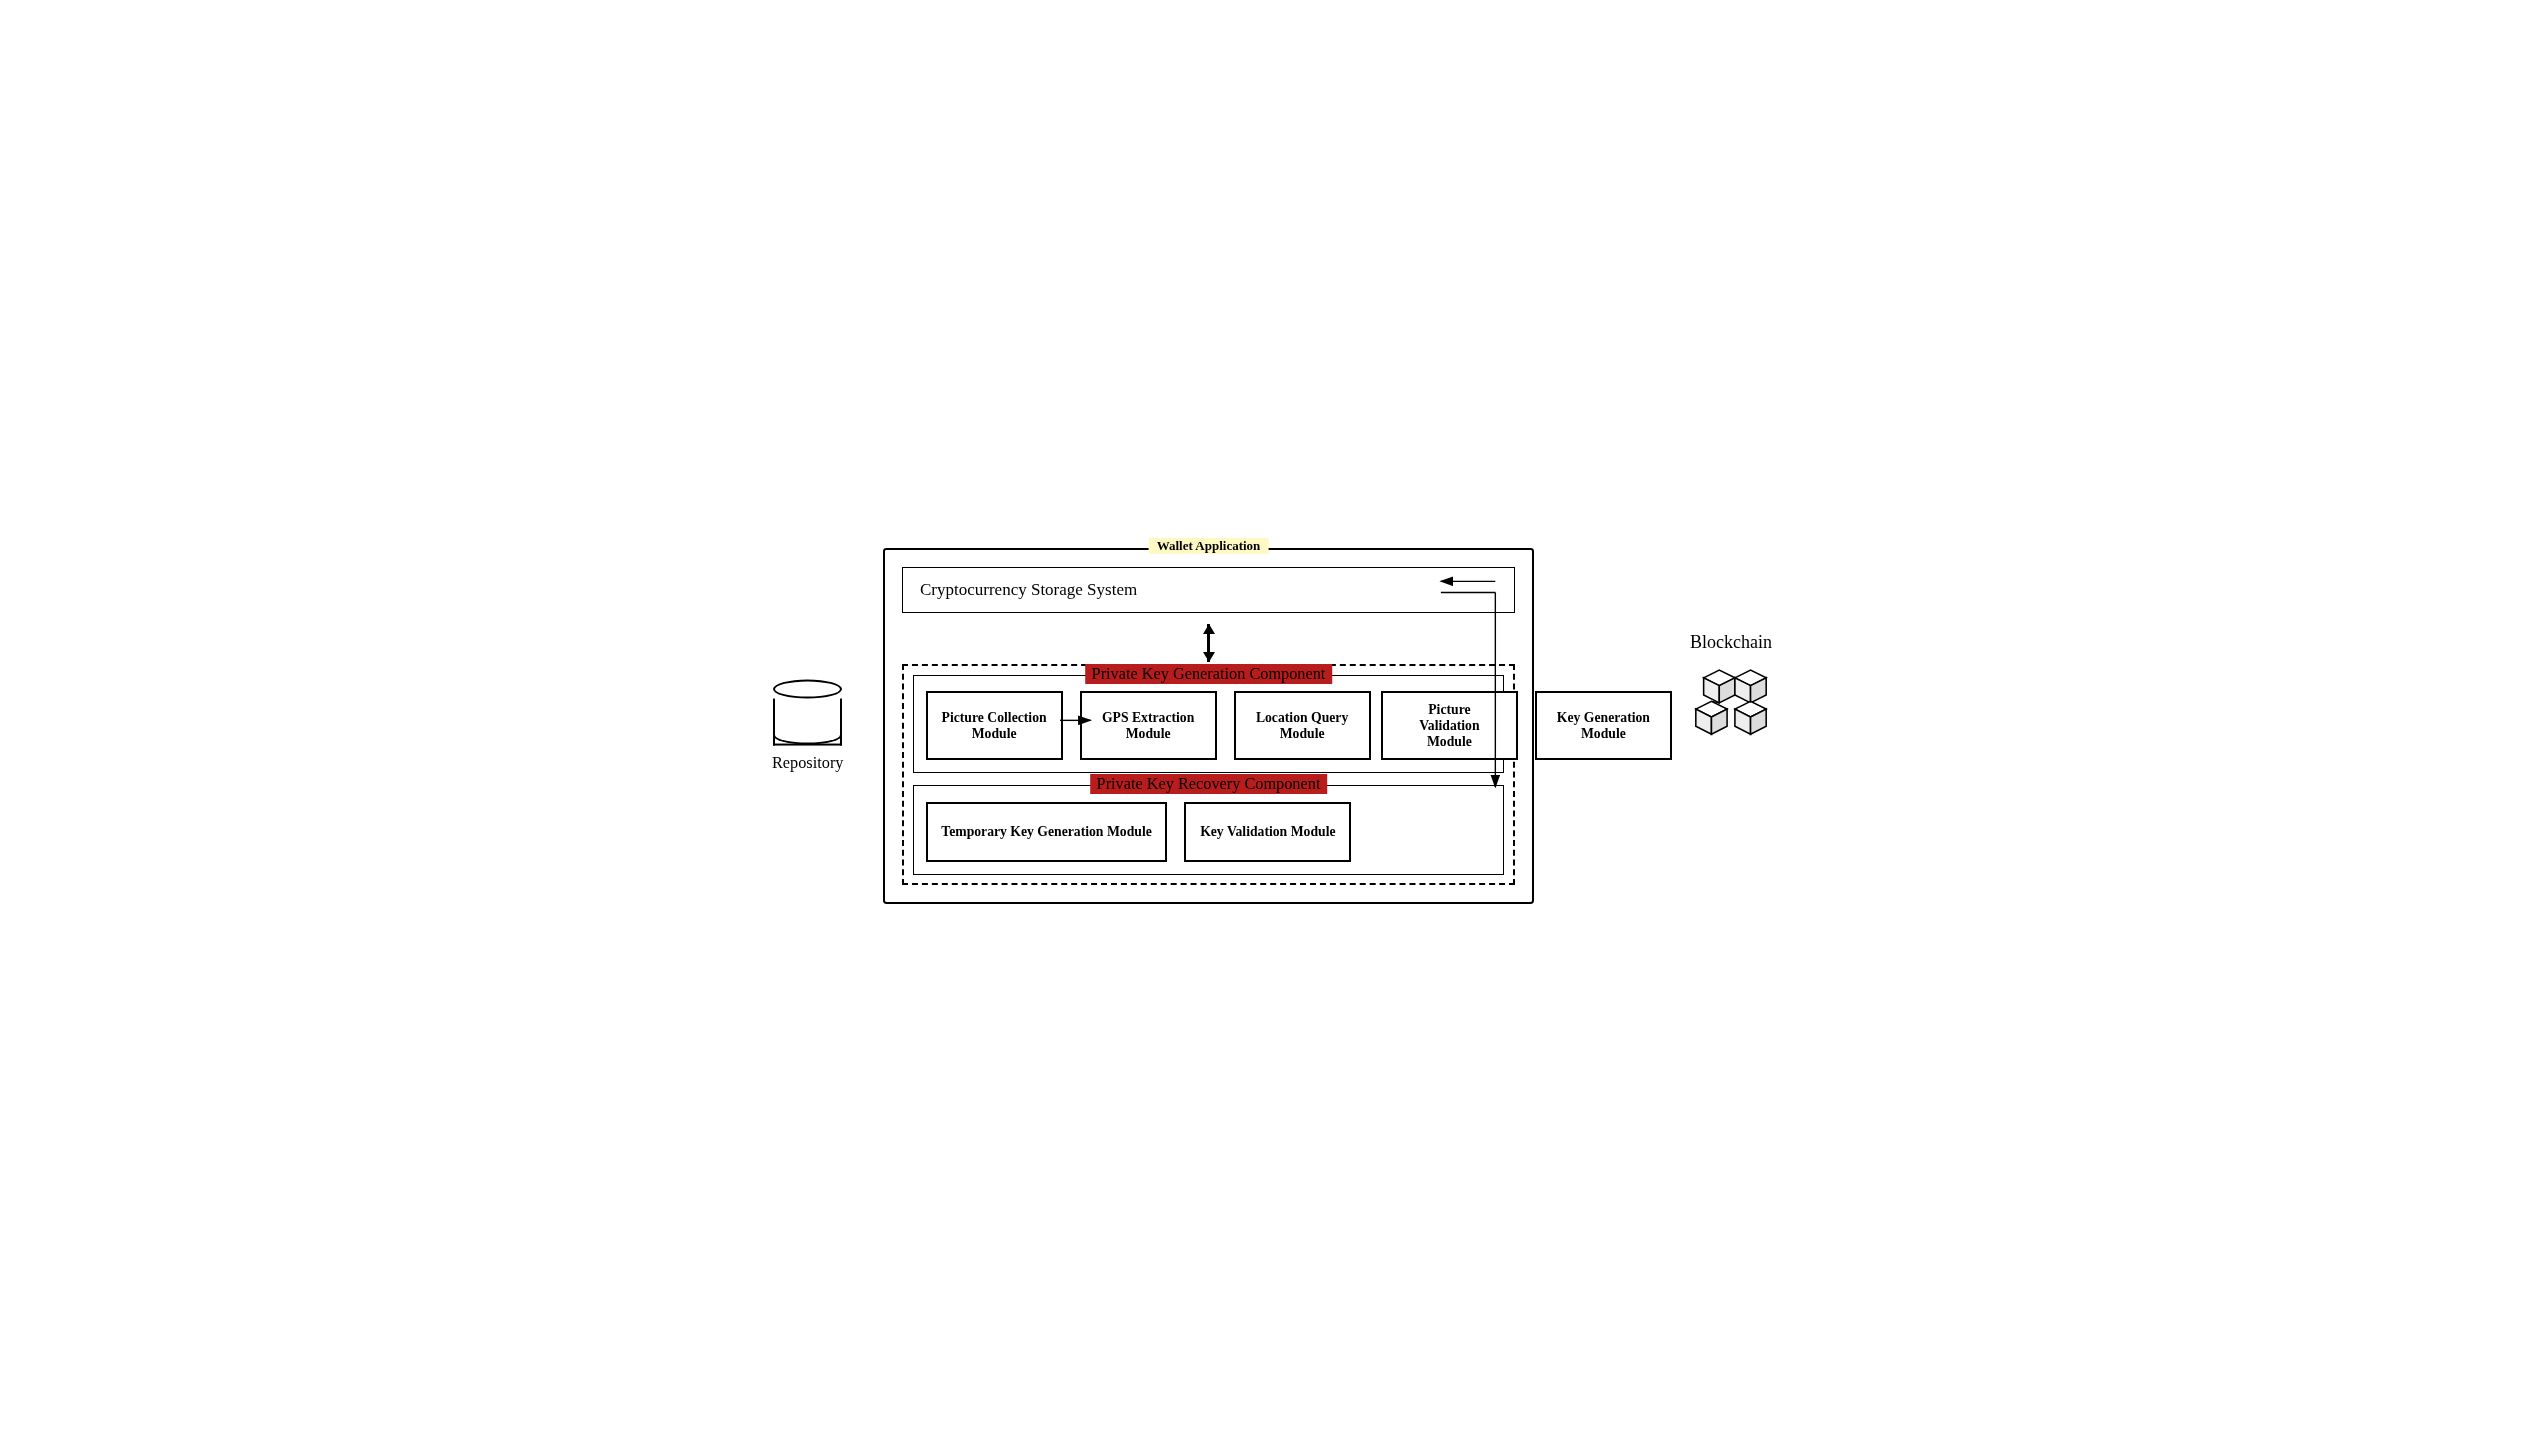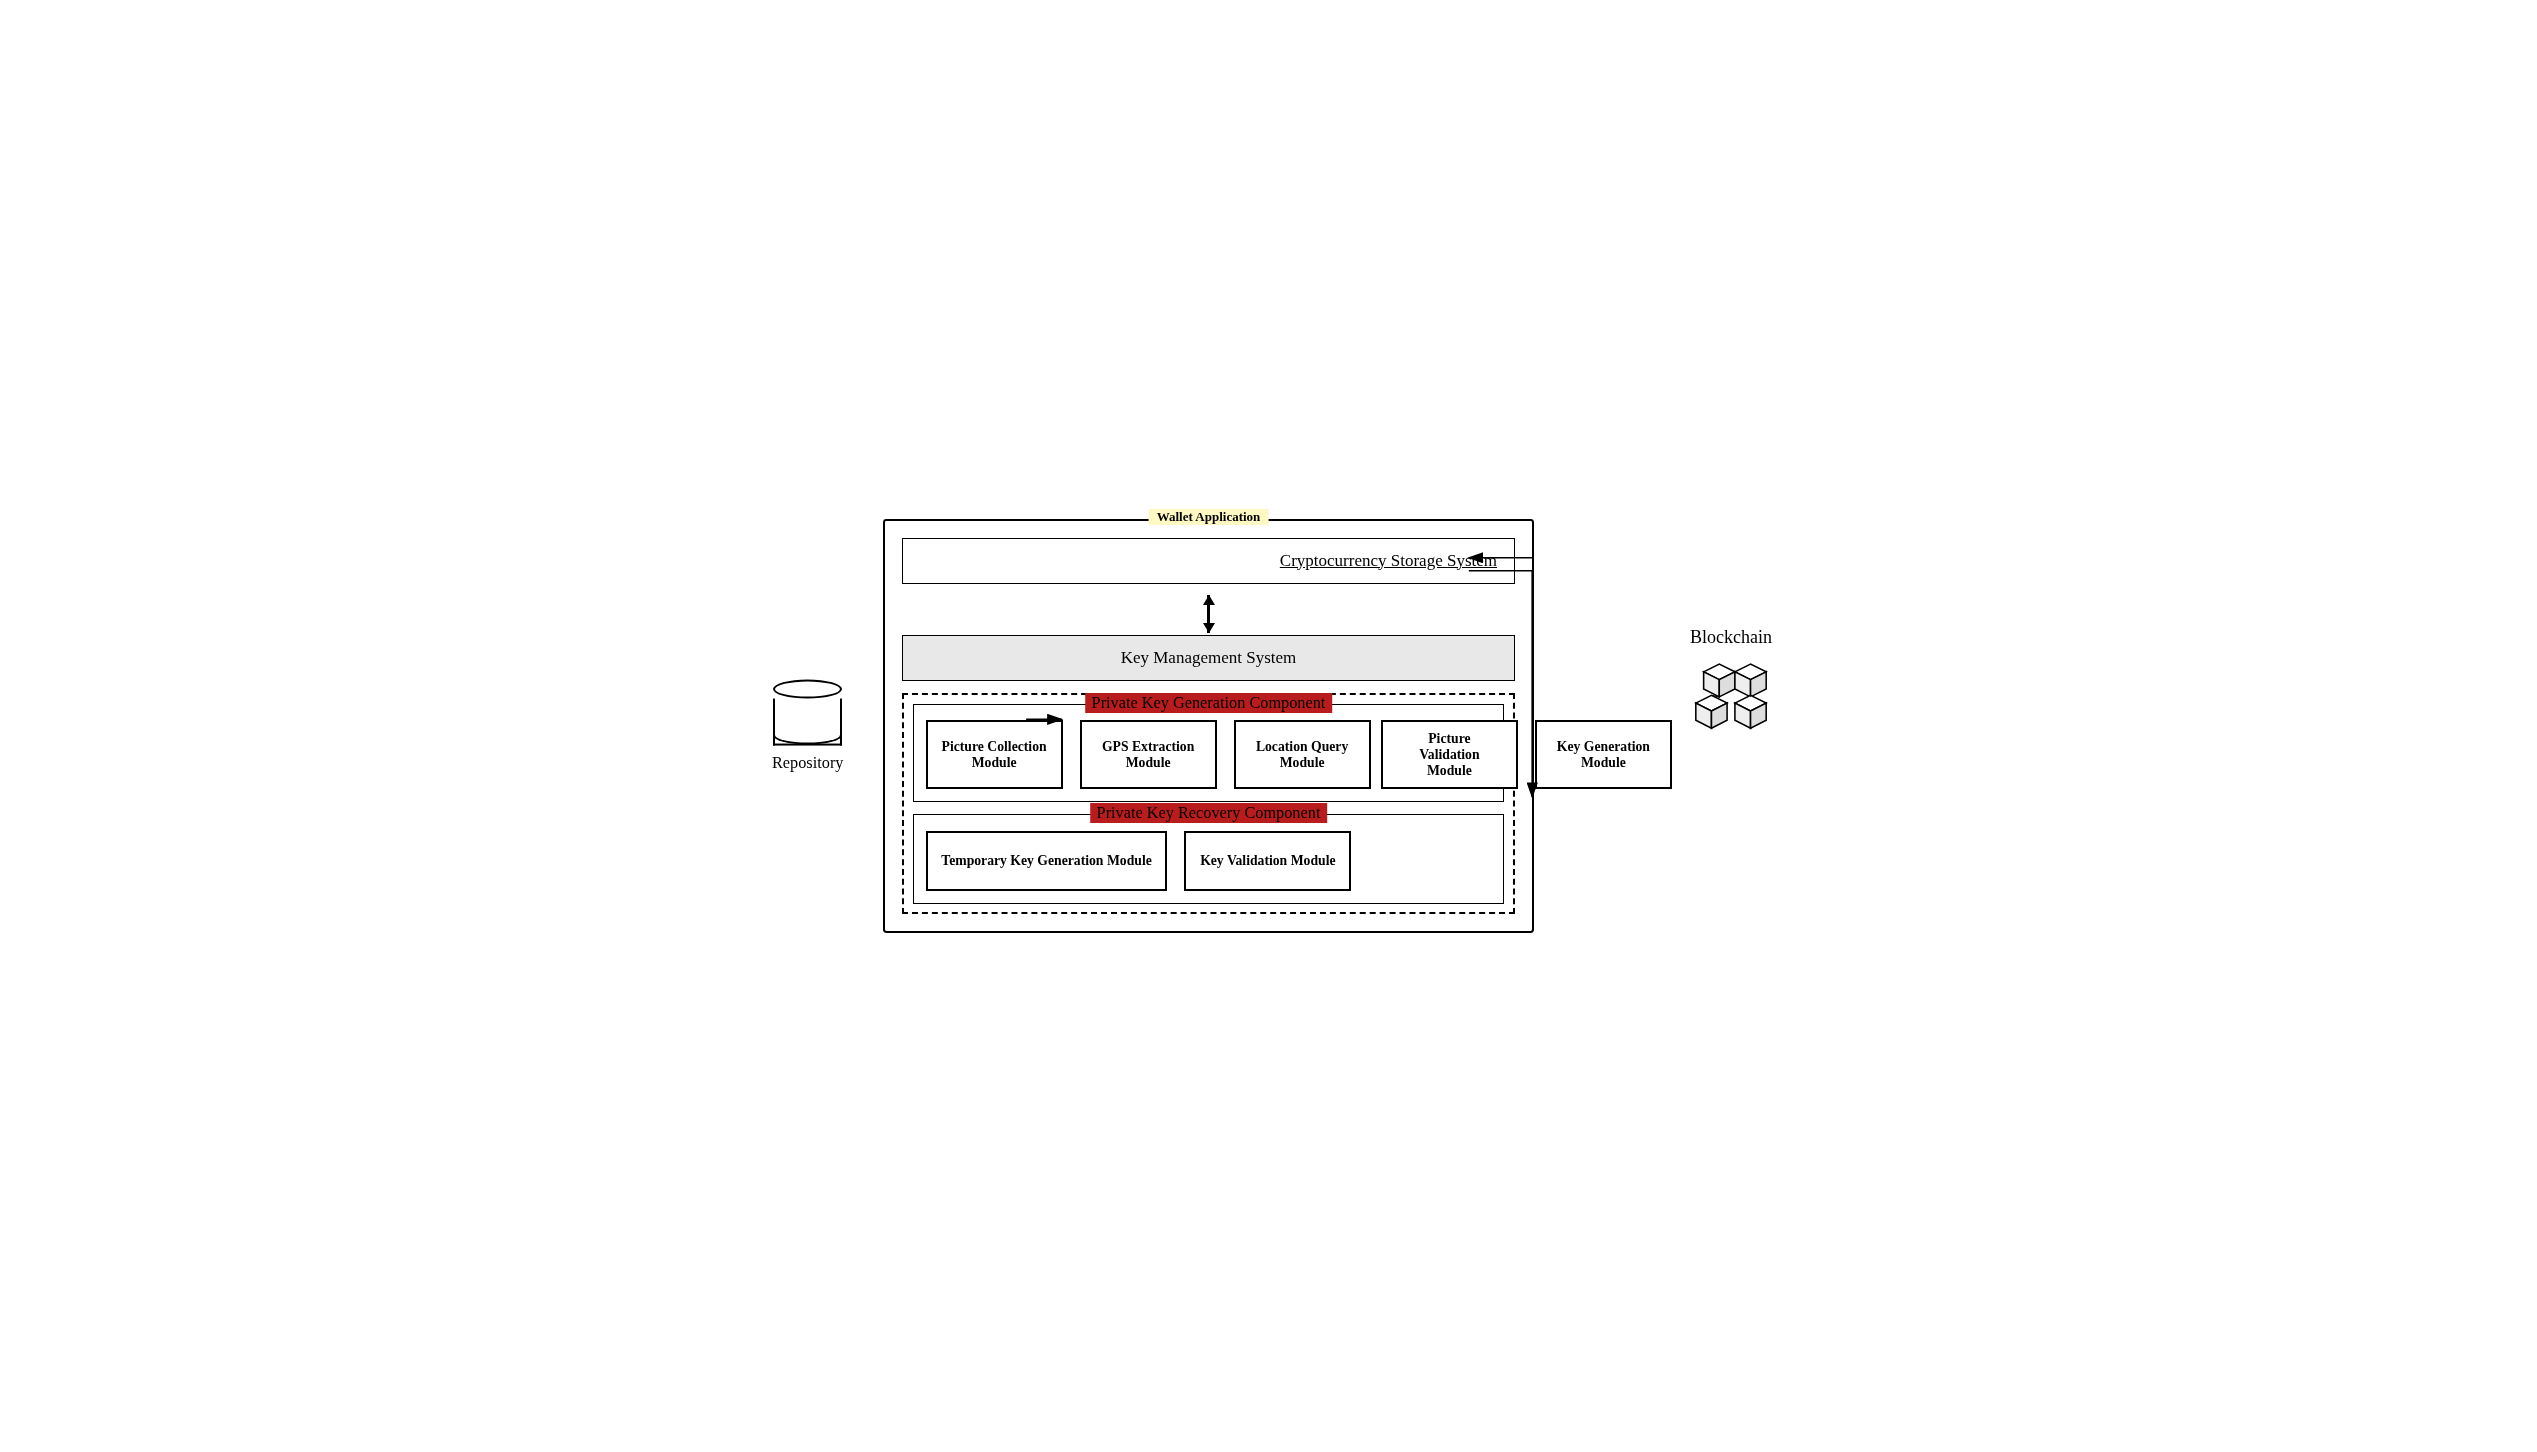--- a/index.html
+++ b/index.html
@@ -31,25 +31,24 @@
       padding: 0 8.6px;
       font-size: 13px;
       font-weight: bold;
       white-space: nowrap;
     }
 
     
     .crypto-storage {
       border: 1.7px solid #000;
       padding: 12px 17px;
-      text-align: right;
+      text-align: left;
       font-size: 17px;
       margin-bottom: 8.6px;
       background: #fff;
-      text-decoration: underline;
     }
 
     
     .double-arrow {
       display: flex;
       justify-content: center;
       align-items: center;
       height: 43px;
       position: relative;
     }
@@ -286,23 +285,20 @@
     <span class="wallet-app-label">Wallet Application</span>
 
     <div class="crypto-storage">
       <span>Cryptocurrency Storage System</span>
     </div>
 
     <div class="double-arrow">
       <div class="arrow-shaft"></div>
     </div>
 
-    <div class="key-management">
-      <span>Key Management System</span>
-    </div>
 
     <div class="inner-dashed">
 
       <div class="component-section">
         <span class="component-label">Private Key Generation Component</span>
         <div class="modules-grid">
           <div class="modules-row">
             <div class="module-box">
               <span>Picture Collection Module</span>
             </div>

